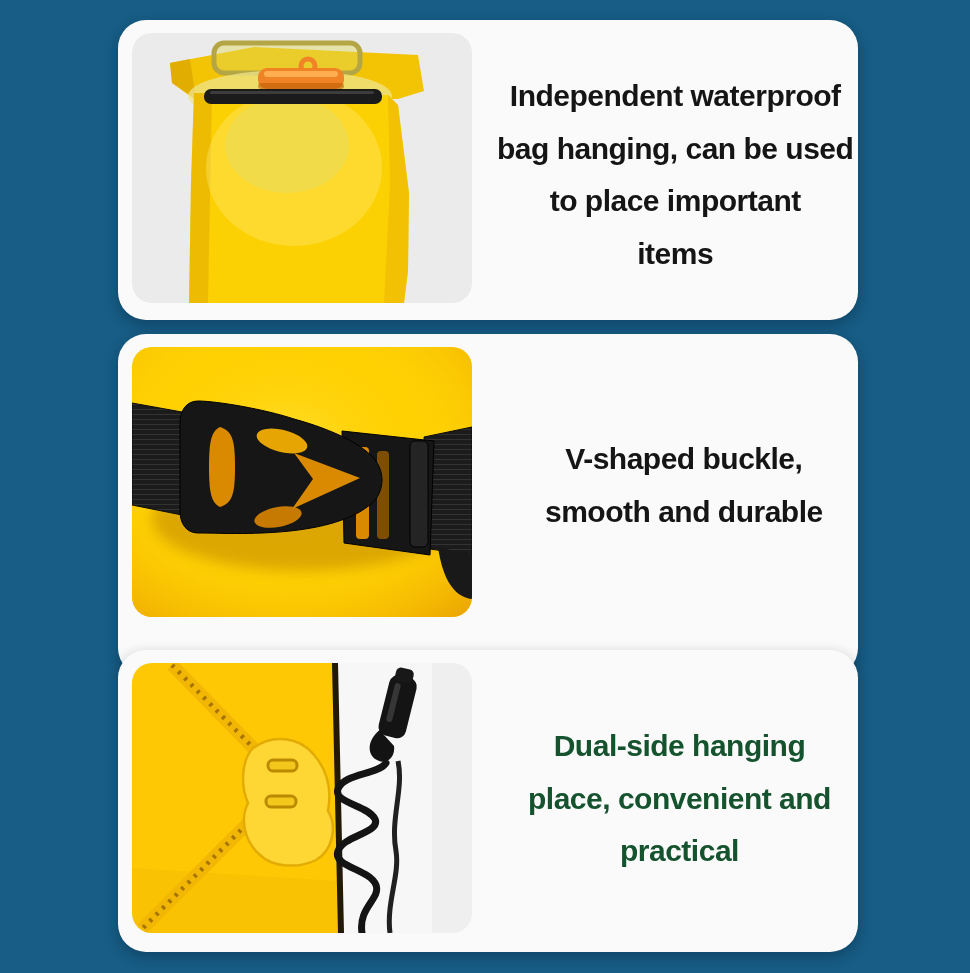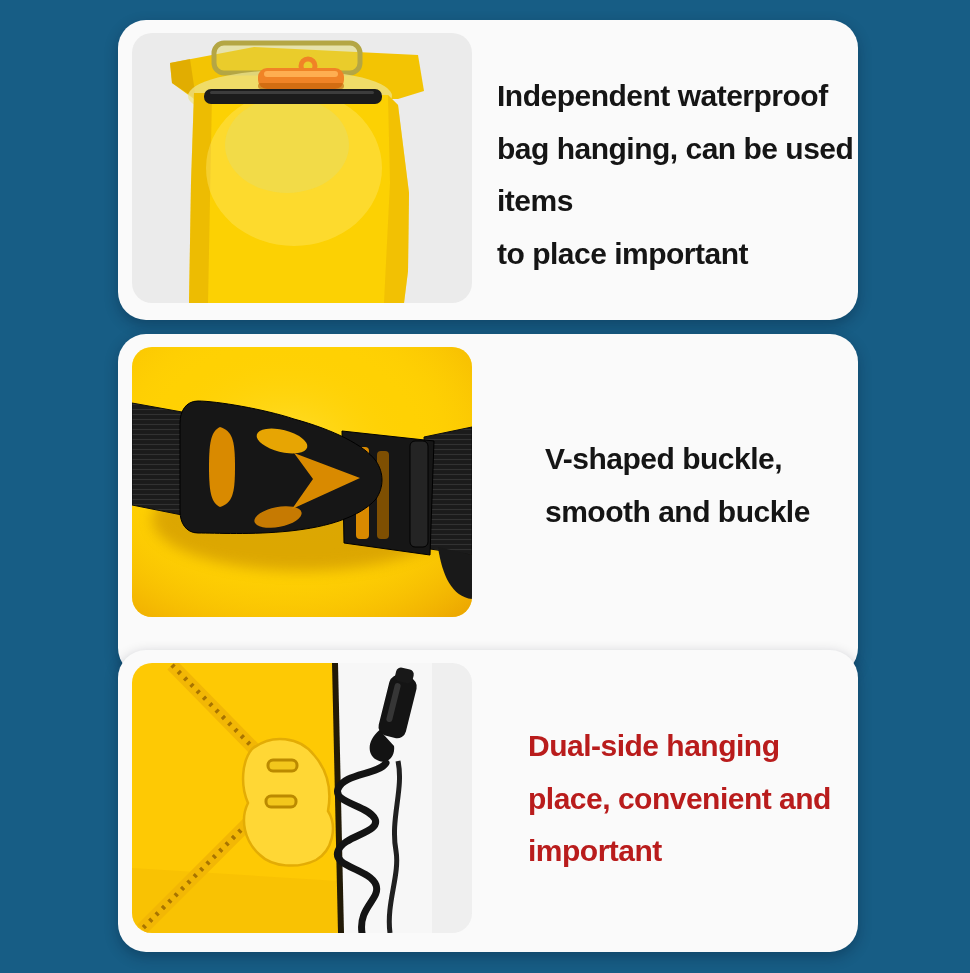--- a/index.html
+++ b/index.html
@@ -2,20 +2,21 @@
 <html><head>
 <meta charset="utf-8">
 <style>
   html, body { margin: 0; padding: 0; }
   .canvas {
     position: relative;
     width: 970px;
     height: 973px;
     overflow: hidden;
     font-family: "Liberation Sans", sans-serif;
+    text-align: center;
   }
   .card {
     position: absolute;
     left: 118px;
     width: 740px;
     border-radius: 28px;
     box-shadow: 0 5px 14px rgba(0, 15, 35, 0.30);
   }
   .card-0 { top: 20px;  height: 300px; }
   .card-1 { top: 334px; height: 342px; }
@@ -78,22 +79,22 @@
             <rect x="132" y="38" width="74" height="6" rx="3" fill="#ffb257" opacity="0.9"></rect>
             <rect x="126" y="50" width="86" height="6" rx="3" fill="#c05f05" opacity="0.6"></rect>
           </g>
         </g>
       </svg>
     </div>
 
     <div class="caption" style="color: rgb(21, 21, 21);">
       <div>Independent waterproof</div>
       <div>bag hanging, can be used</div>
+      <div>to place important</div>
       <div>items</div>
-      <div>to place important</div>
     </div>
   </div>
 
   <div class="card card-1" style="background-color: rgb(250, 250, 250);">
 
     <div class="photo">
       <svg viewBox="0 0 340 270" preserveAspectRatio="none">
         <defs>
           <pattern id="web" width="7" height="5" patternUnits="userSpaceOnUse">
             <rect width="7" height="5" fill="#1b1b1b"></rect>
@@ -134,21 +135,21 @@
             <ellipse cx="150" cy="94" rx="26" ry="11" fill="#e7a503" transform="rotate(14 150 94)"></ellipse>
             <ellipse cx="146" cy="170" rx="24" ry="10" fill="#c67a02" transform="rotate(-11 146 170)"></ellipse>
             <path d="M162,106 L228,131 L160,162 L181,132 Z" fill="#d98a00"></path>
           </g>
         </g>
       </svg>
     </div>
 
     <div class="caption" style="color: rgb(21, 21, 21);">
       <div>V-shaped buckle,</div>
-      <div>smooth and buckle</div>
+      <div>smooth and durable</div>
     </div>
   </div>
 
   <div class="card card-2" style="background-color: rgb(250, 250, 250);">
 
     <div class="photo">
       <svg viewBox="0 0 340 270" preserveAspectRatio="none">
         <rect x="0" y="0" width="340" height="270" fill="#f7f7f7"></rect>
         <rect x="300" y="0" width="40" height="270" fill="#ececec" opacity="0.8"></rect>
         <g>
@@ -183,20 +184,20 @@
             <rect x="256" y="20" width="6" height="40" rx="3" fill="#3e3e3e" opacity="0.8"></rect>
           </g>
 
           <path d="M254,100 C246,112 212,110 206,126 C201,140 236,142 243,156 C249,170 212,172 206,188
                    C200,204 238,206 244,222 C249,236 226,244 230,270" fill="none" stroke-width="7" stroke-linecap="round" stroke="#141414"></path>
           <path d="M266,98 C272,126 258,156 264,188 C268,212 254,240 258,270" fill="none" stroke-width="5" opacity="0.95" stroke="#141414"></path>
         </g>
       </svg>
     </div>
 
-    <div class="caption" style="color: #b91c1c;">
+    <div class="caption" style="color: #14532d;">
       <div>Dual-side hanging</div>
       <div>place, convenient and</div>
-      <div>important</div>
+      <div>practical</div>
     </div>
   </div>
 
 </div>
 
 </body></html>

